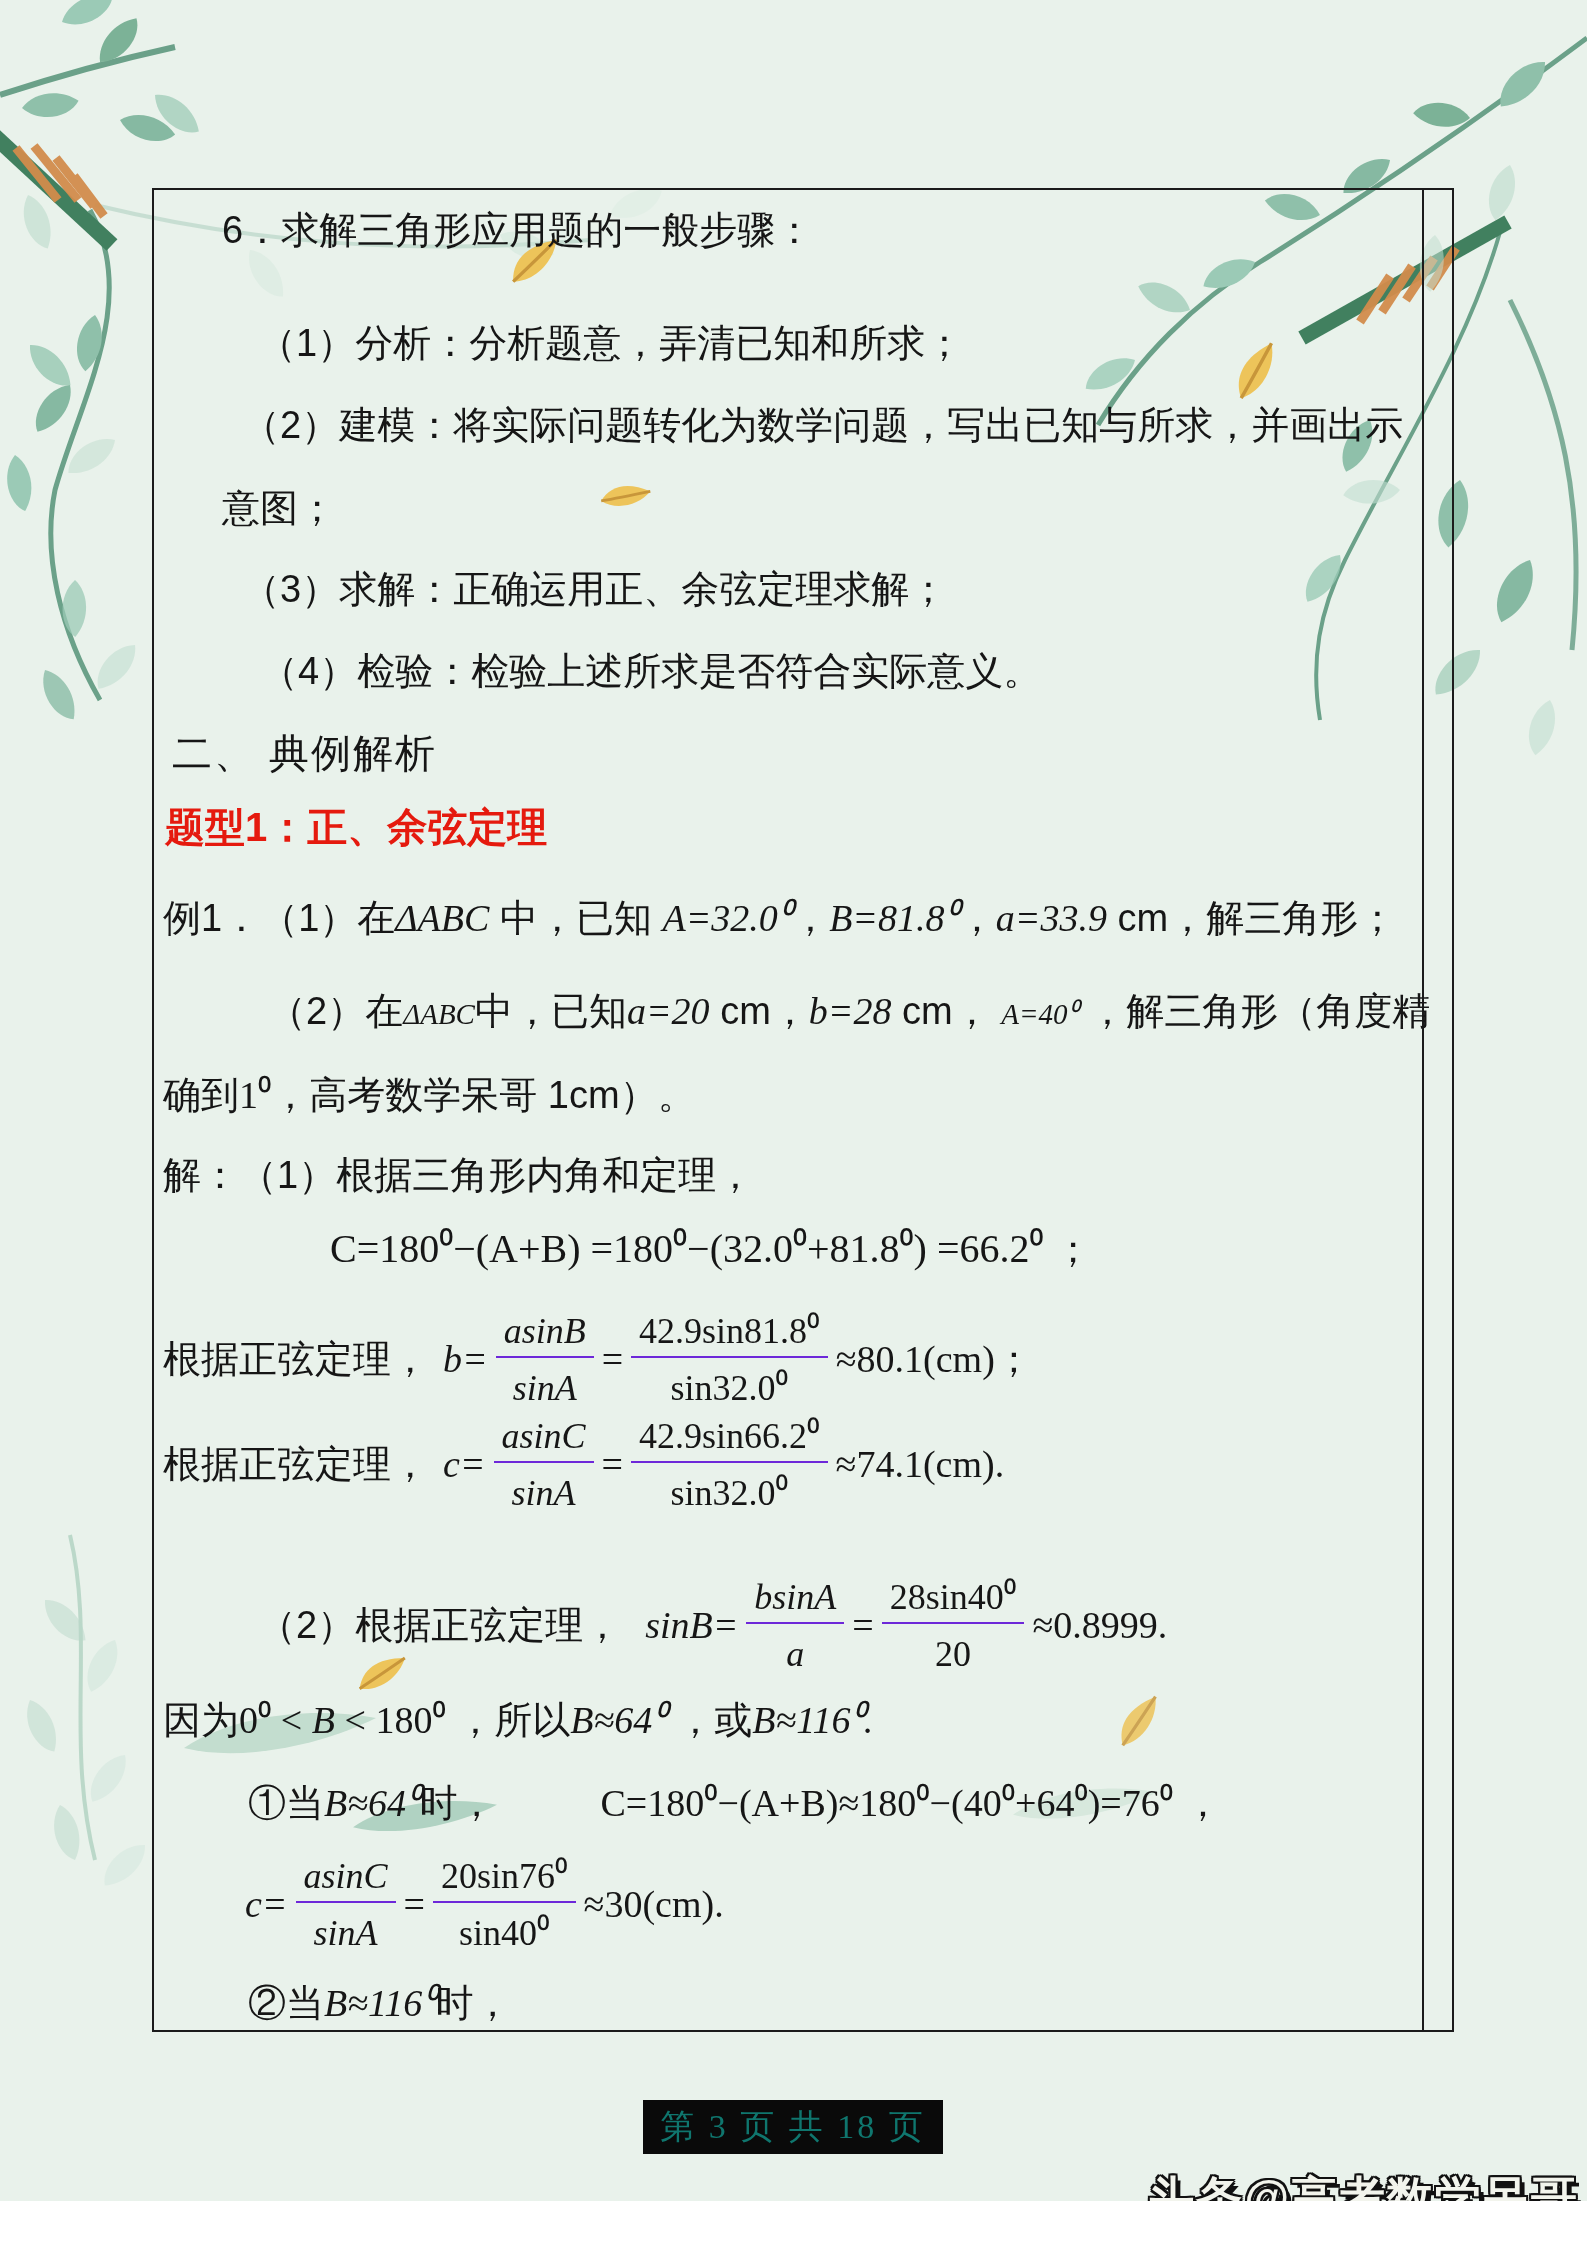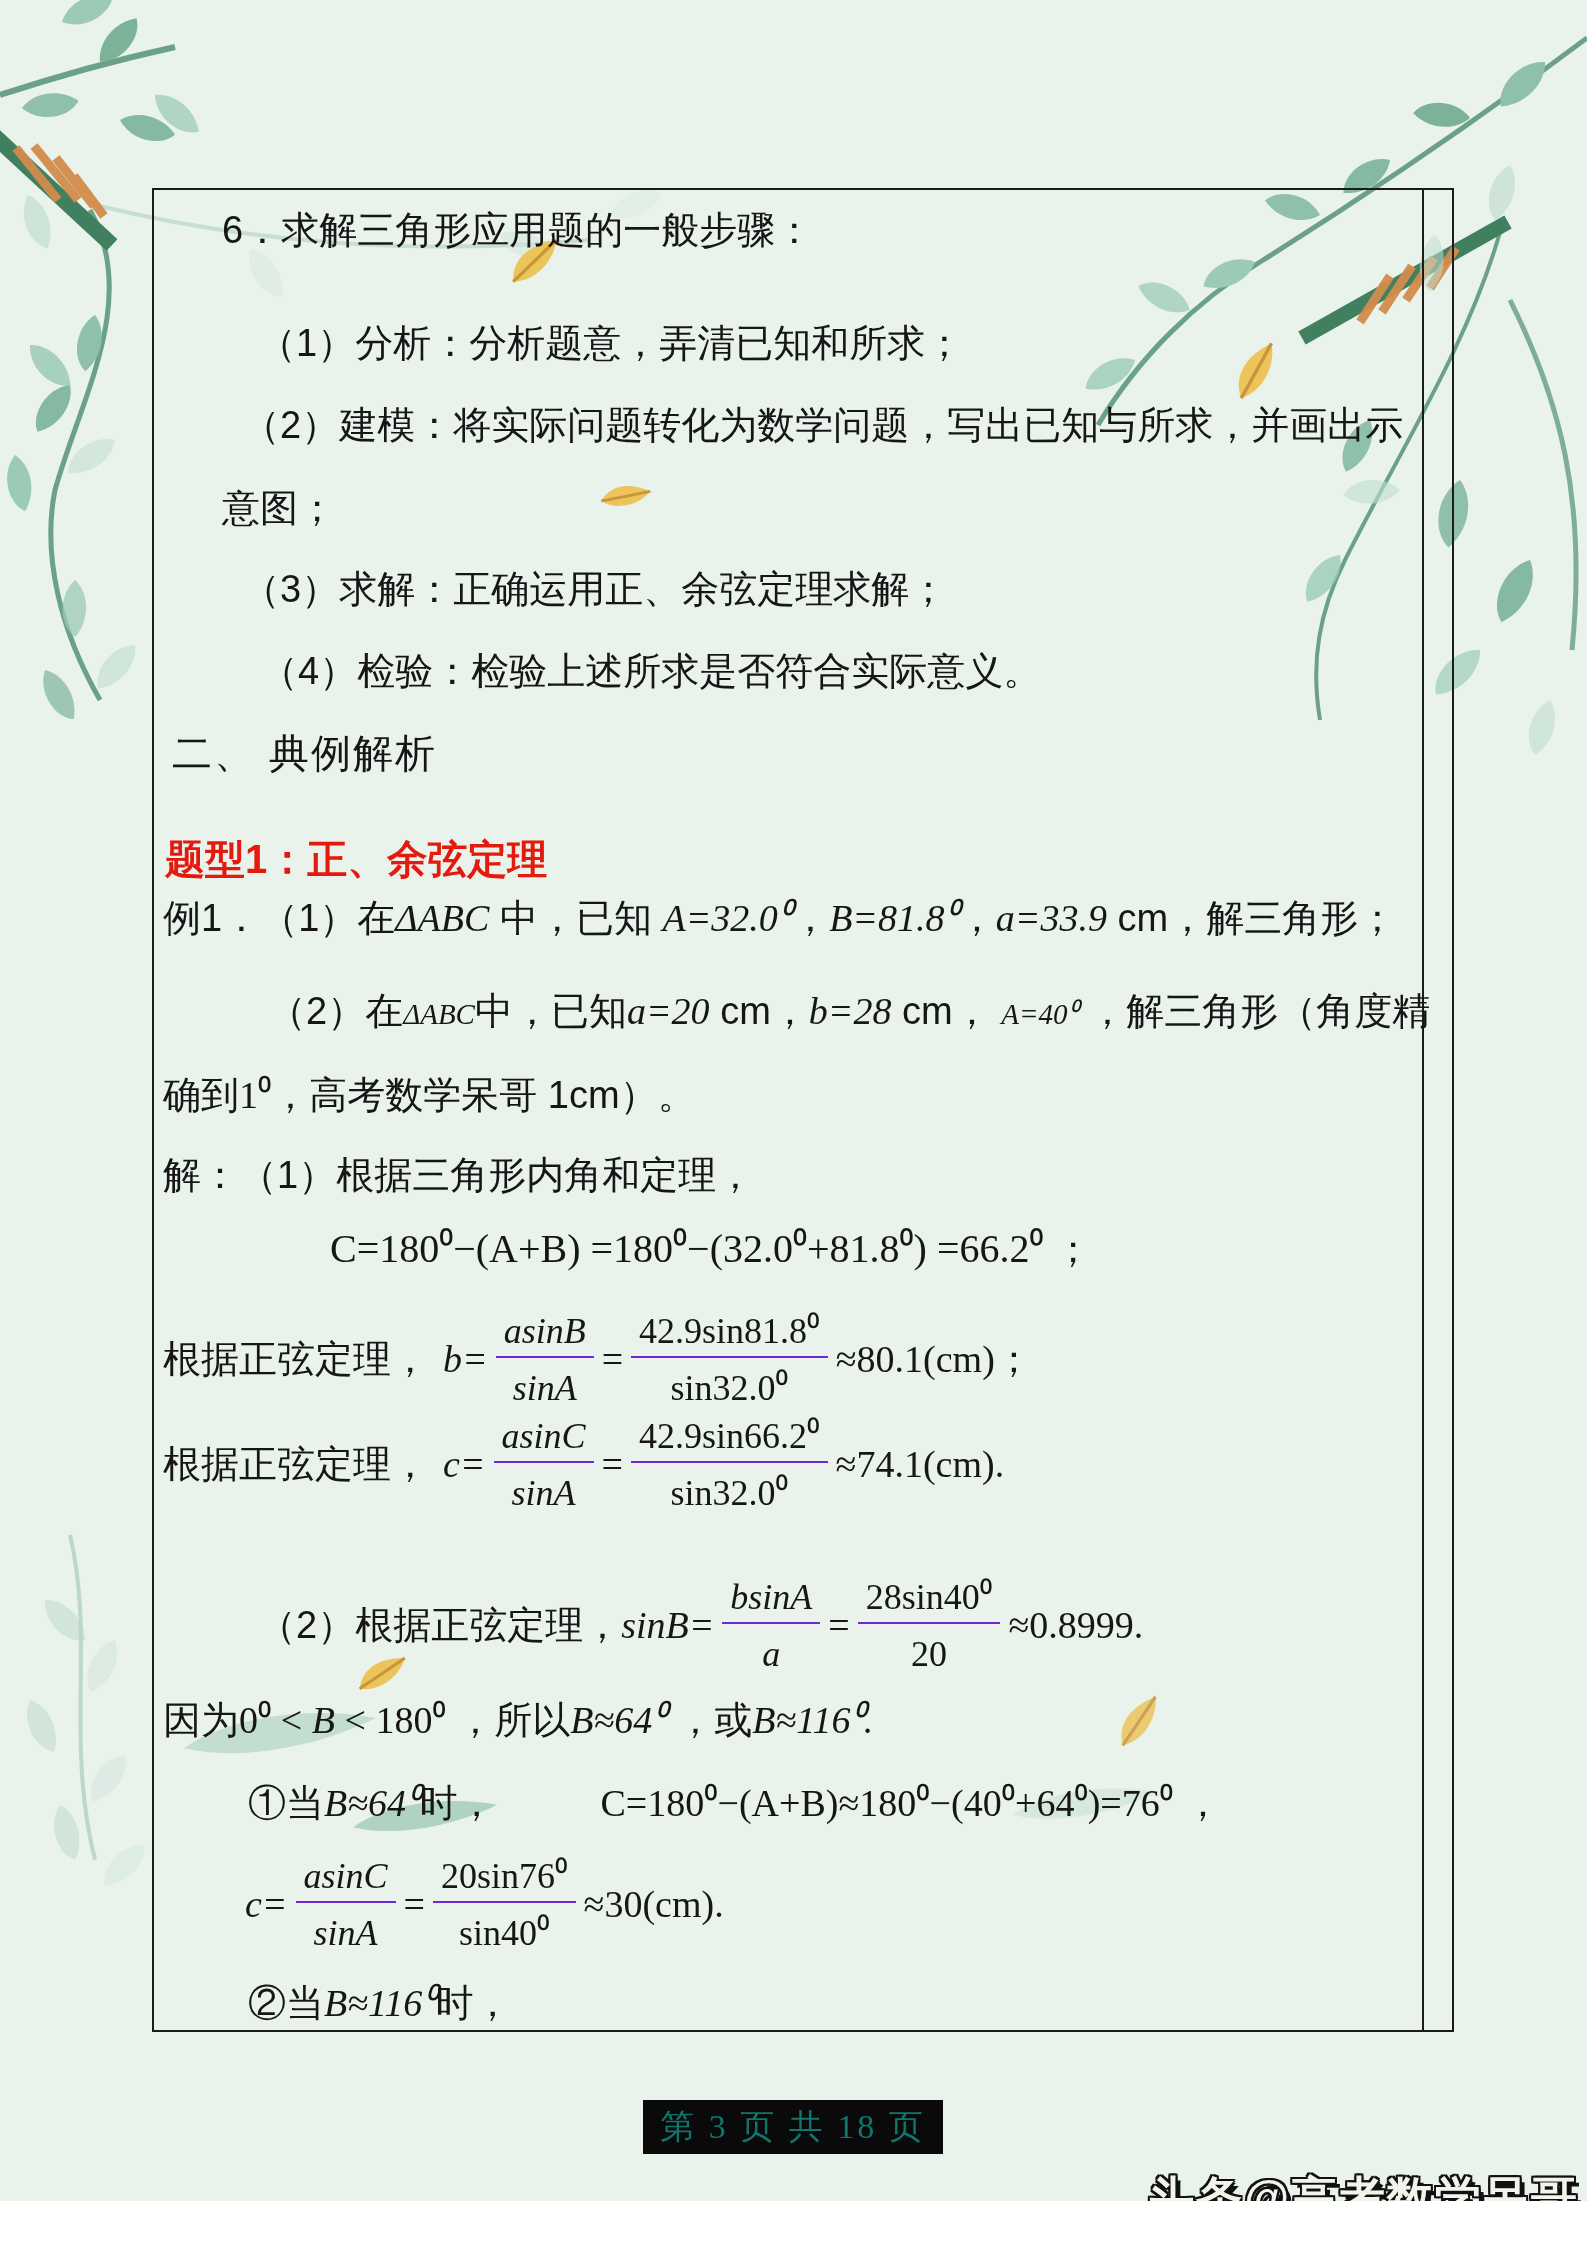--- a/index.html
+++ b/index.html
@@ -143,21 +143,21 @@
   <div id="content-box"></div>
   <div id="inner-rule"></div>
 
   <div class="ln cn" style="left:222px;top:205px">6．求解三角形应用题的一般步骤：</div>
   <div class="ln cn" style="left:258px;top:318px">（1）分析：分析题意，弄清已知和所求；</div>
   <div class="ln cn" style="left:242px;top:400px">（2）建模：将实际问题转化为数学问题，写出已知与所求，并画出示</div>
   <div class="ln cn" style="left:222px;top:483px">意图；</div>
   <div class="ln cn" style="left:242px;top:564px">（3）求解：正确运用正、余弦定理求解；</div>
   <div class="ln cn" style="left:260px;top:646px">（4）检验：检验上述所求是否符合实际意义。</div>
   <div class="ln cn sec" style="left:172px;top:726px">二、 典例解析</div>
-  <div class="ln cn big40 topic-red" style="left:165px;top:832px">题型1：正、余弦定理</div>
+  <div class="ln cn big40 topic-red" style="left:165px;top:800px">题型1：正、余弦定理</div>
 
   <div class="ln" style="left:163px;top:893px">
     <span class="cn">例1．（1）在</span><span class="mi">ΔABC</span><span class="cn"> 中，已知 </span><span class="mi">A=32.0⁰</span><span class="cn">，</span><span class="mi">B=81.8⁰</span><span class="cn">，</span><span class="mi">a=33.9</span><span class="cn"> cm</span><span class="cn">，解三角形；</span>
   </div>
 
   <div class="ln" style="left:268px;top:986px">
     <span class="cn">（2）在</span><span class="mi sm">ΔABC</span><span class="cn">中，已知</span><span class="mi">a=20</span><span class="cn"> cm</span><span class="cn">，</span><span class="mi">b=28</span><span class="cn"> cm</span><span class="cn">， </span><span class="mi sm">A=40⁰</span><span class="cn"> ，解三角形（角度精</span>
   </div>
 
   <div class="ln" style="left:163px;top:1070px">
@@ -196,21 +196,21 @@
     <span class="m">=</span>
     <span class="frac">
         <span class="num m">42.9sin66.2⁰</span>
         <span class="den m">sin32.0⁰</span>
       </span>
     <span class="m">≈74.1(cm).</span>
   </div>
 
   <div class="ln fx" style="left:258px;top:1566px">
     <span class="cn">（2）根据正弦定理，</span>
-    <span class="mi" style="margin-left:0">sinB=</span>
+    <span class="mi" style="margin-left:24px">sinB=</span>
     <span class="frac">
         <span class="num mi">bsinA</span>
         <span class="den mi">a</span>
       </span>
     <span class="m">=</span>
     <span class="frac">
         <span class="num m">28sin40⁰</span>
         <span class="den m">20</span>
       </span>
     <span class="m">≈0.8999.</span>

